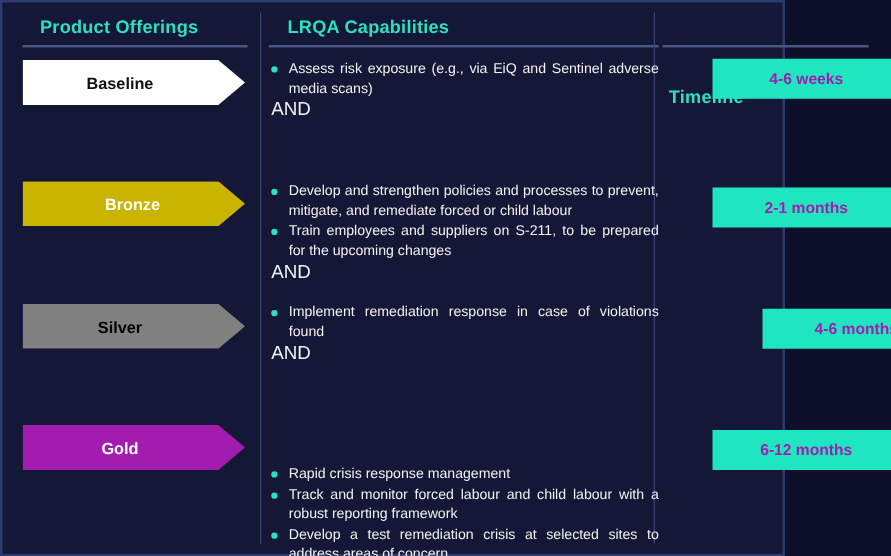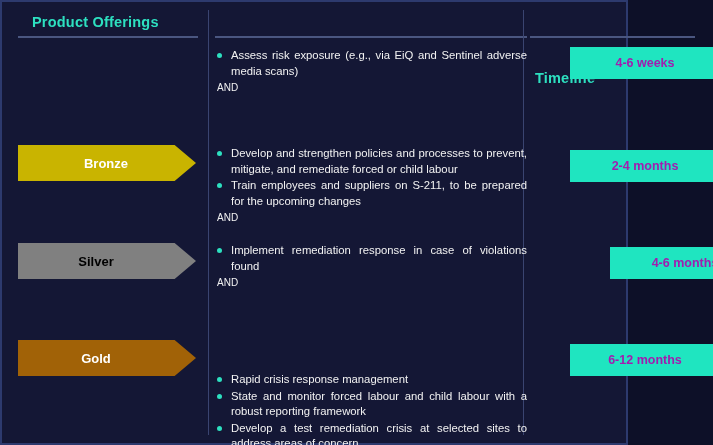--- a/index.html
+++ b/index.html
@@ -58,21 +58,21 @@
     font-size: 13px;
     font-weight: bold;
     box-sizing: border-box;
     padding-right: 22px;
     -webkit-clip-path: polygon(0 0, 88% 0, 100% 50%, 88% 100%, 0 100%);
     clip-path: polygon(0 0, 88% 0, 100% 50%, 88% 100%, 0 100%);
   }
   .tier.baseline { background: #ffffff; color: #111111; }
   .tier.bronze   { background: #c9b400; color: #ffffff; padding-left: 20px; }
   .tier.silver   { background: #808080; color: #000000; }
-  .tier.gold     { background: #a16207; color: #ffffff; }
+  .tier.gold     { background: #a21caf; color: #ffffff; }
 
   
   .cap-block {
     position: absolute;
     left: 213px;
     width: 312px;
   }
   .bullet {
     position: relative;
     padding-left: 16px;
@@ -85,21 +85,21 @@
   .bullet .dot {
     position: absolute;
     left: 2px;
     top: 5px;
     width: 5px;
     height: 5px;
     border-radius: 50%;
     background: #2de0c0;
   }
   .and-label {
-    font-size: 10px;
+    font-size: 15px;
     line-height: 15.5px;
     color: #f2f2f2;
     padding-left: 2px;
     margin-top: 1px;
   }
 
   
   .chip {
     position: absolute;
     left: 568px;
@@ -116,28 +116,32 @@
   }
 </style>
 </head>
 <body>
 
 <div id="slide">
 
   <div class="col-head" style="left:30px; top:12px;">Product Offerings</div>
   <div class="head-rule" style="left:16px; top:34px; width:180px;"></div>
 
+  <div class="col-head" style="left:228px; top:12px;">LRQA Capabilities</div>
   <div class="head-rule" style="left:213px; top:34px; width:312px;"></div>
 
   <div class="col-head" style="left:533px; top:28px;margin-top:40px;">Timeline</div>
   <div class="head-rule" style="left:528px; top:34px; width:165px;"></div>
 
   <div class="vdiv" style="left:206px;"></div>
   <div class="vdiv" style="left:521px;"></div>
 
+  <div class="tier baseline" style="top:46px;">
+    <span>Baseline</span>
+  </div>
   <div class="tier bronze" style="top:143px;">
     <span>Bronze</span>
   </div>
   <div class="tier silver" style="top:241px;">
     <span>Silver</span>
   </div>
   <div class="tier gold" style="top:338px;">
     <span>Gold</span>
   </div>
 
@@ -169,33 +173,33 @@
     <div class="and-label">AND</div>
   </div>
 
   <div class="cap-block" style="top:331px;margin-top:39px;">
     <div class="bullet">
       <span class="dot"></span>
       <span>Rapid crisis response management</span>
     </div>
     <div class="bullet">
       <span class="dot"></span>
-      <span>State and monitor forced labour and child labour with a robust reporting framework</span>
+      <span>Track and monitor forced labour and child labour with a robust reporting framework</span>
     </div>
     <div class="bullet">
       <span class="dot"></span>
       <span>Develop a test remediation crisis at selected sites to address areas of concern</span>
     </div>
   </div>
 
   <div class="chip" style="top:45px;">
     <span>4-6 weeks</span>
   </div>
   <div class="chip" style="top:148px;">
-    <span>2-4 months</span>
+    <span>2-1 months</span>
   </div>
   <div class="chip" style="top:245px;margin-left:40px;">
     <span>4-6 months</span>
   </div>
   <div class="chip" style="top:342px;">
     <span>6-12 months</span>
   </div>
 
 </div>
 

